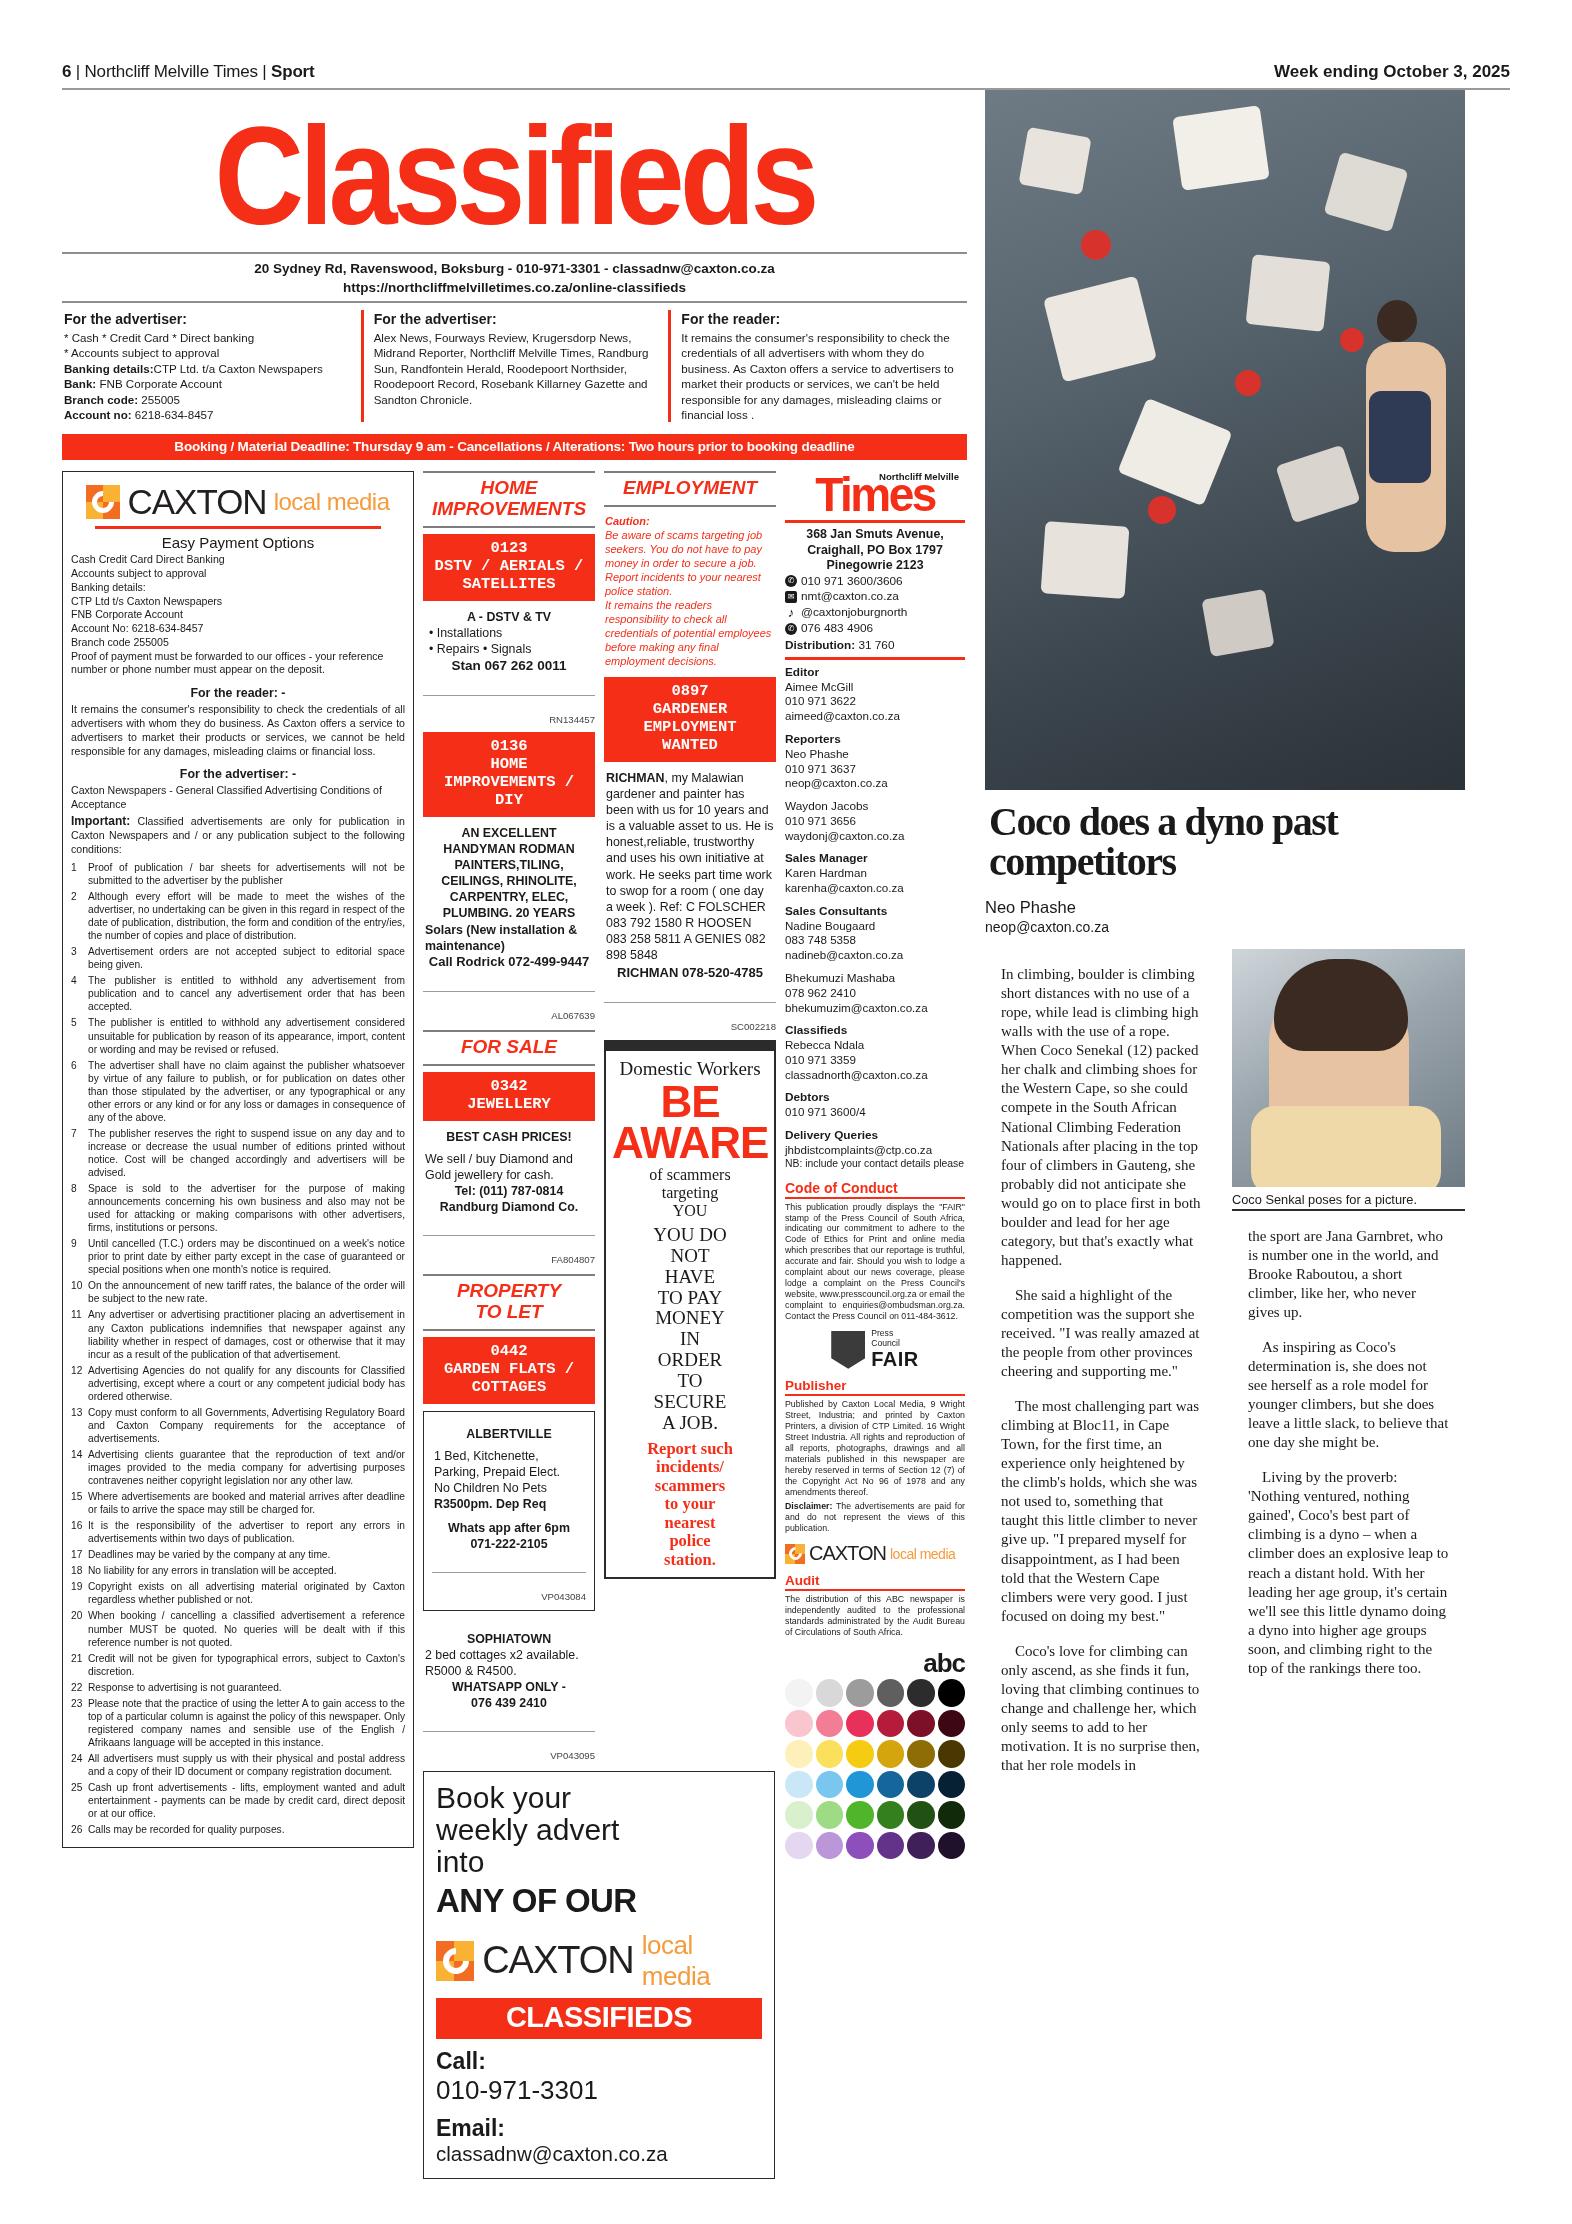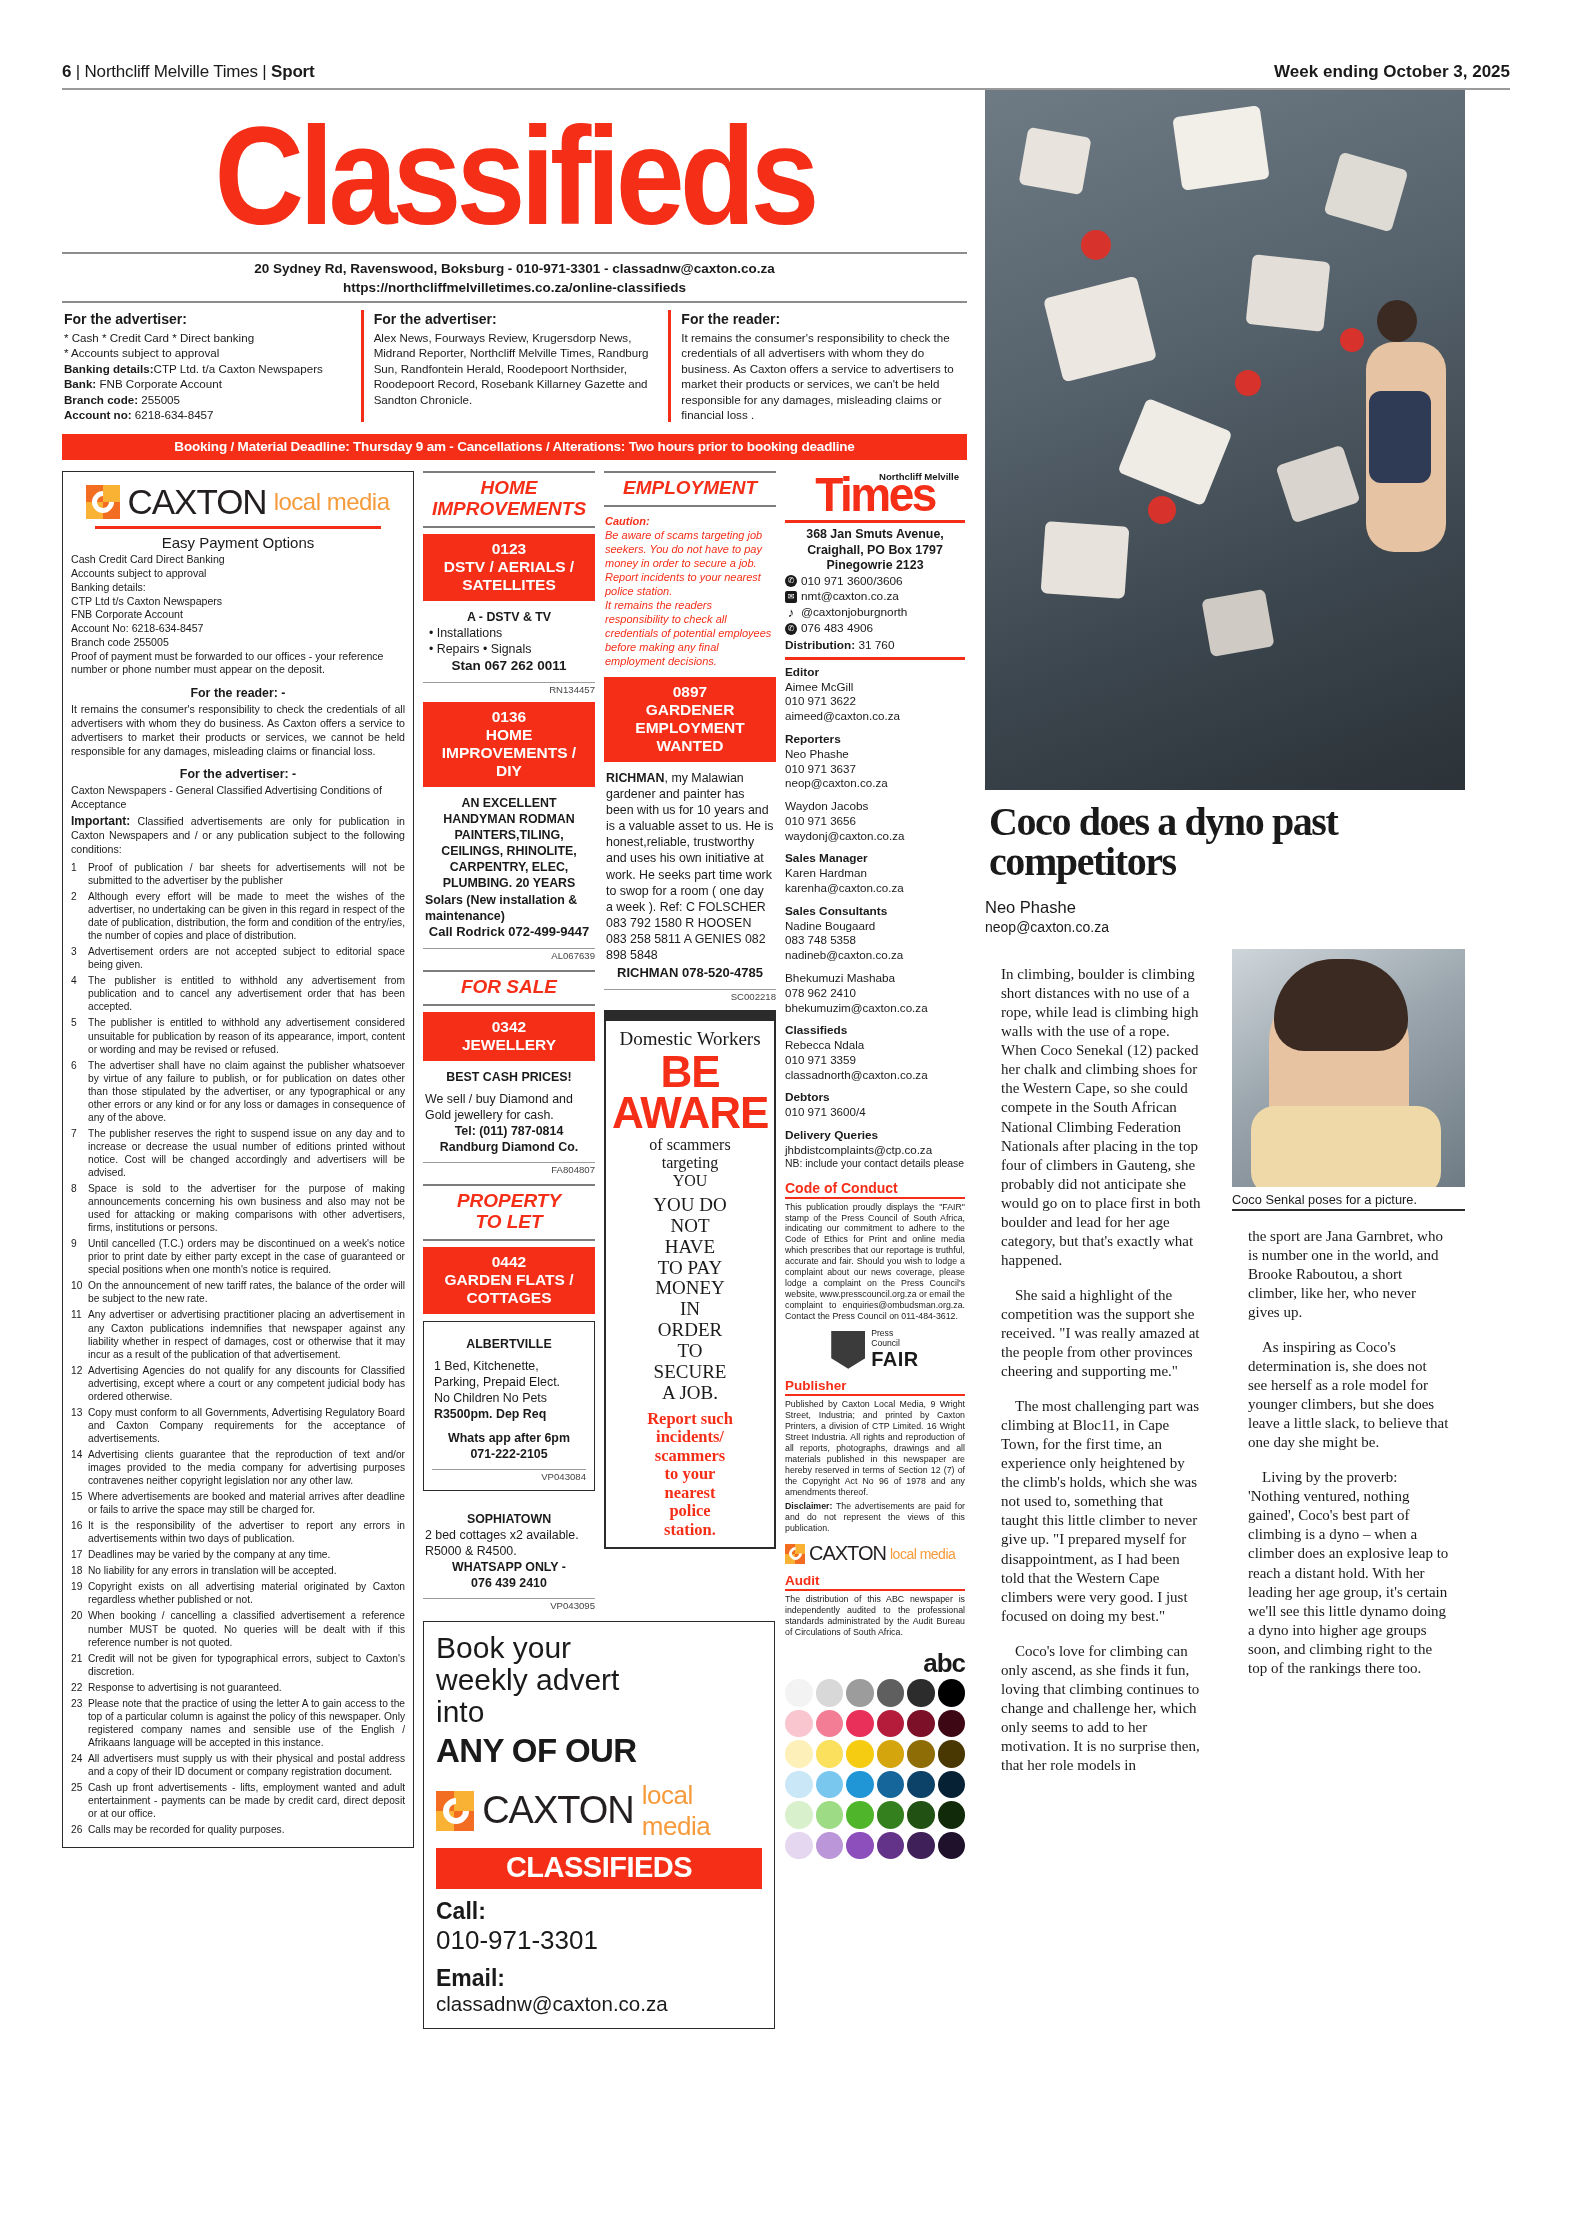--- a/index.html
+++ b/index.html
@@ -99,26 +99,26 @@
 
   
   .cat-title {
     color: #f52e18; font-style: italic; font-weight: 700; font-size: 19px;
     text-align: center; padding: 5px 0 6px; line-height: 1.1;
     border-top: 2px solid #7d7d7d; border-bottom: 2px solid #7d7d7d;
     margin-bottom: 6px;
   }
   .code-box {
     background: #f52e18; color: #fff; text-align: center;
-    font-weight: 700; font-size: 15.5px; line-height: 1.16; padding: 6px 11px 7px;
+    font-weight: 700; font-size: 15.5px; line-height: 1.16; padding: 6px 11px 7px; font-family: Liberation Mono, monospace;
   }
   .ad-body { text-align: center; font-size: 12.4px; line-height: 1.3; padding: 8px 2px 2px; }
   .ad-body .b { font-weight: 700; }
   .ad-left { text-align: left; }
-  .ref { text-align: right; font-size: 9.6px; color: #444; border-top: 1px solid #9b9b9b; margin-top: 5px; padding-top: 1px; }
+  .ref { text-align: right; font-size: 9.6px; color: #444; border-top: 1px solid #9b9b9b; margin-top: 18px; padding-top: 18px; }
 
   .caution { font-size: 11px; line-height: 1.27; color: #f52e18; font-style: italic; padding: 2px 1px 8px; }
   .caution b { font-weight: 700; }
 
   
   .beaware { border: 2px solid #2b2b2b; margin-top: 8px; }
   .beaware .bar { background: #2b2b2b; height: 9px; }
   .beaware .inner { padding: 5px 6px 8px; text-align: center; }
   .dw-title { font-family: "Liberation Serif", serif; font-size: 19px; margin: 2px 0 2px; }
   .be { color: #f52e18; font-weight: 700; font-size: 44px; line-height: 0.92; letter-spacing: -1px; }

